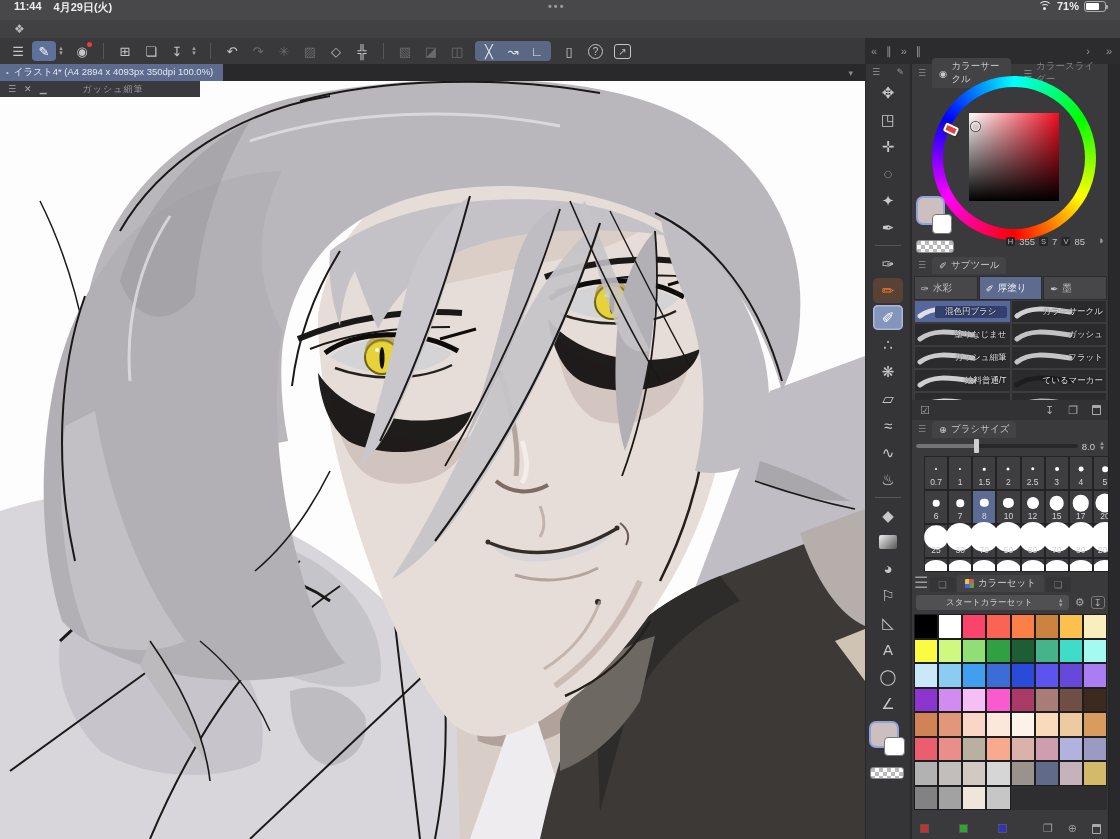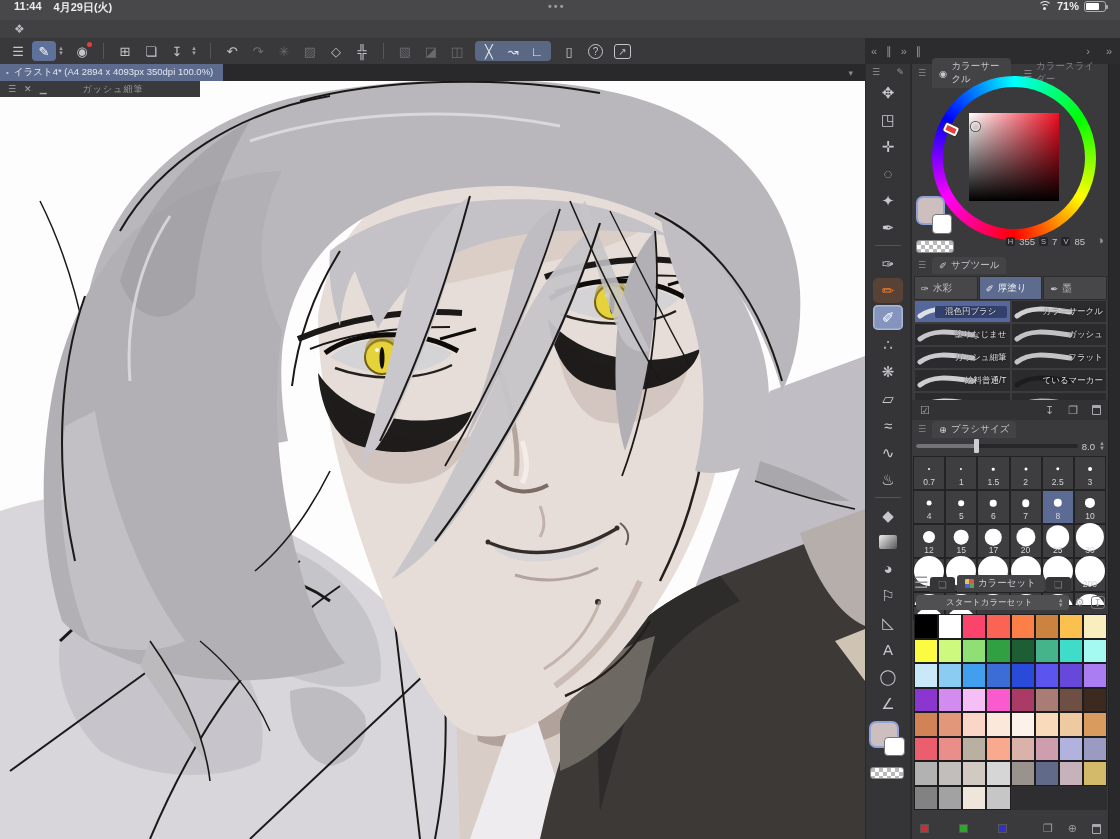--- a/index.html
+++ b/index.html
@@ -116,21 +116,21 @@
   #st-foot .f-r{margin-left:auto;display:flex;gap:14px;align-items:center;}
   .trash-ico{width:9px;height:10px;border:1.2px solid #a9a9ad;border-top:3px solid #a9a9ad;border-radius:1px;}
   
   #p-size{top:356px;height:152px;}
   #bs-sliderrow{position:absolute;top:18px;left:4px;width:189px;height:16px;display:flex;align-items:center;gap:4px;}
   .bs-track{flex:1;height:4px;background:#27272a;border-radius:2px;position:relative;}
   .bs-fill{position:absolute;left:0;top:0;height:4px;width:37%;background:#737378;border-radius:2px;}
   .bs-thumb{position:absolute;left:36%;top:-5px;width:5px;height:14px;background:#cfcfd3;border-radius:1px;}
   .bs-value{color:#cfcfd3;font-size:9.5px;}
   .bs-step{display:flex;flex-direction:column;color:#9a9a9e;font-size:6px;line-height:5px;}
-  #bs-grid{position:absolute;top:36px;left:1px;width:193px;display:grid;grid-template-columns:repeat(6,1fr);}
+  #bs-grid{position:absolute;top:36px;left:12px;width:193px;display:grid;grid-template-columns:repeat(8,1fr);}
   .sz-cell{height:34px;background:#3e3e41;border:0.5px solid #232325;position:relative;}
   .sz-cell.sel{background:#5c6b94;}
   .sz-cell .dot{position:absolute;left:50%;top:12px;transform:translate(-50%,-50%);background:#fff;border-radius:50%;}
   .sz-cell .lbl{position:absolute;left:0;right:0;bottom:2px;text-align:center;font-size:8.5px;color:#d5d5d8;}
   .sz-cell.partial{height:14px;overflow:hidden;}
   
   #p-cset{top:508px;height:267px;}
   #cs-tabs{position:absolute;top:0;left:2px;height:20px;display:flex;align-items:flex-end;gap:2px;color:#9a9a9e;}
   .cs-tab{display:flex;align-items:center;gap:4px;background:#434346;padding:2px 8px;border-radius:3px 3px 0 0;font-size:9.5px;color:#cdcdd1;}
   .cs-tab.off{background:#353538;color:#77777b;}

